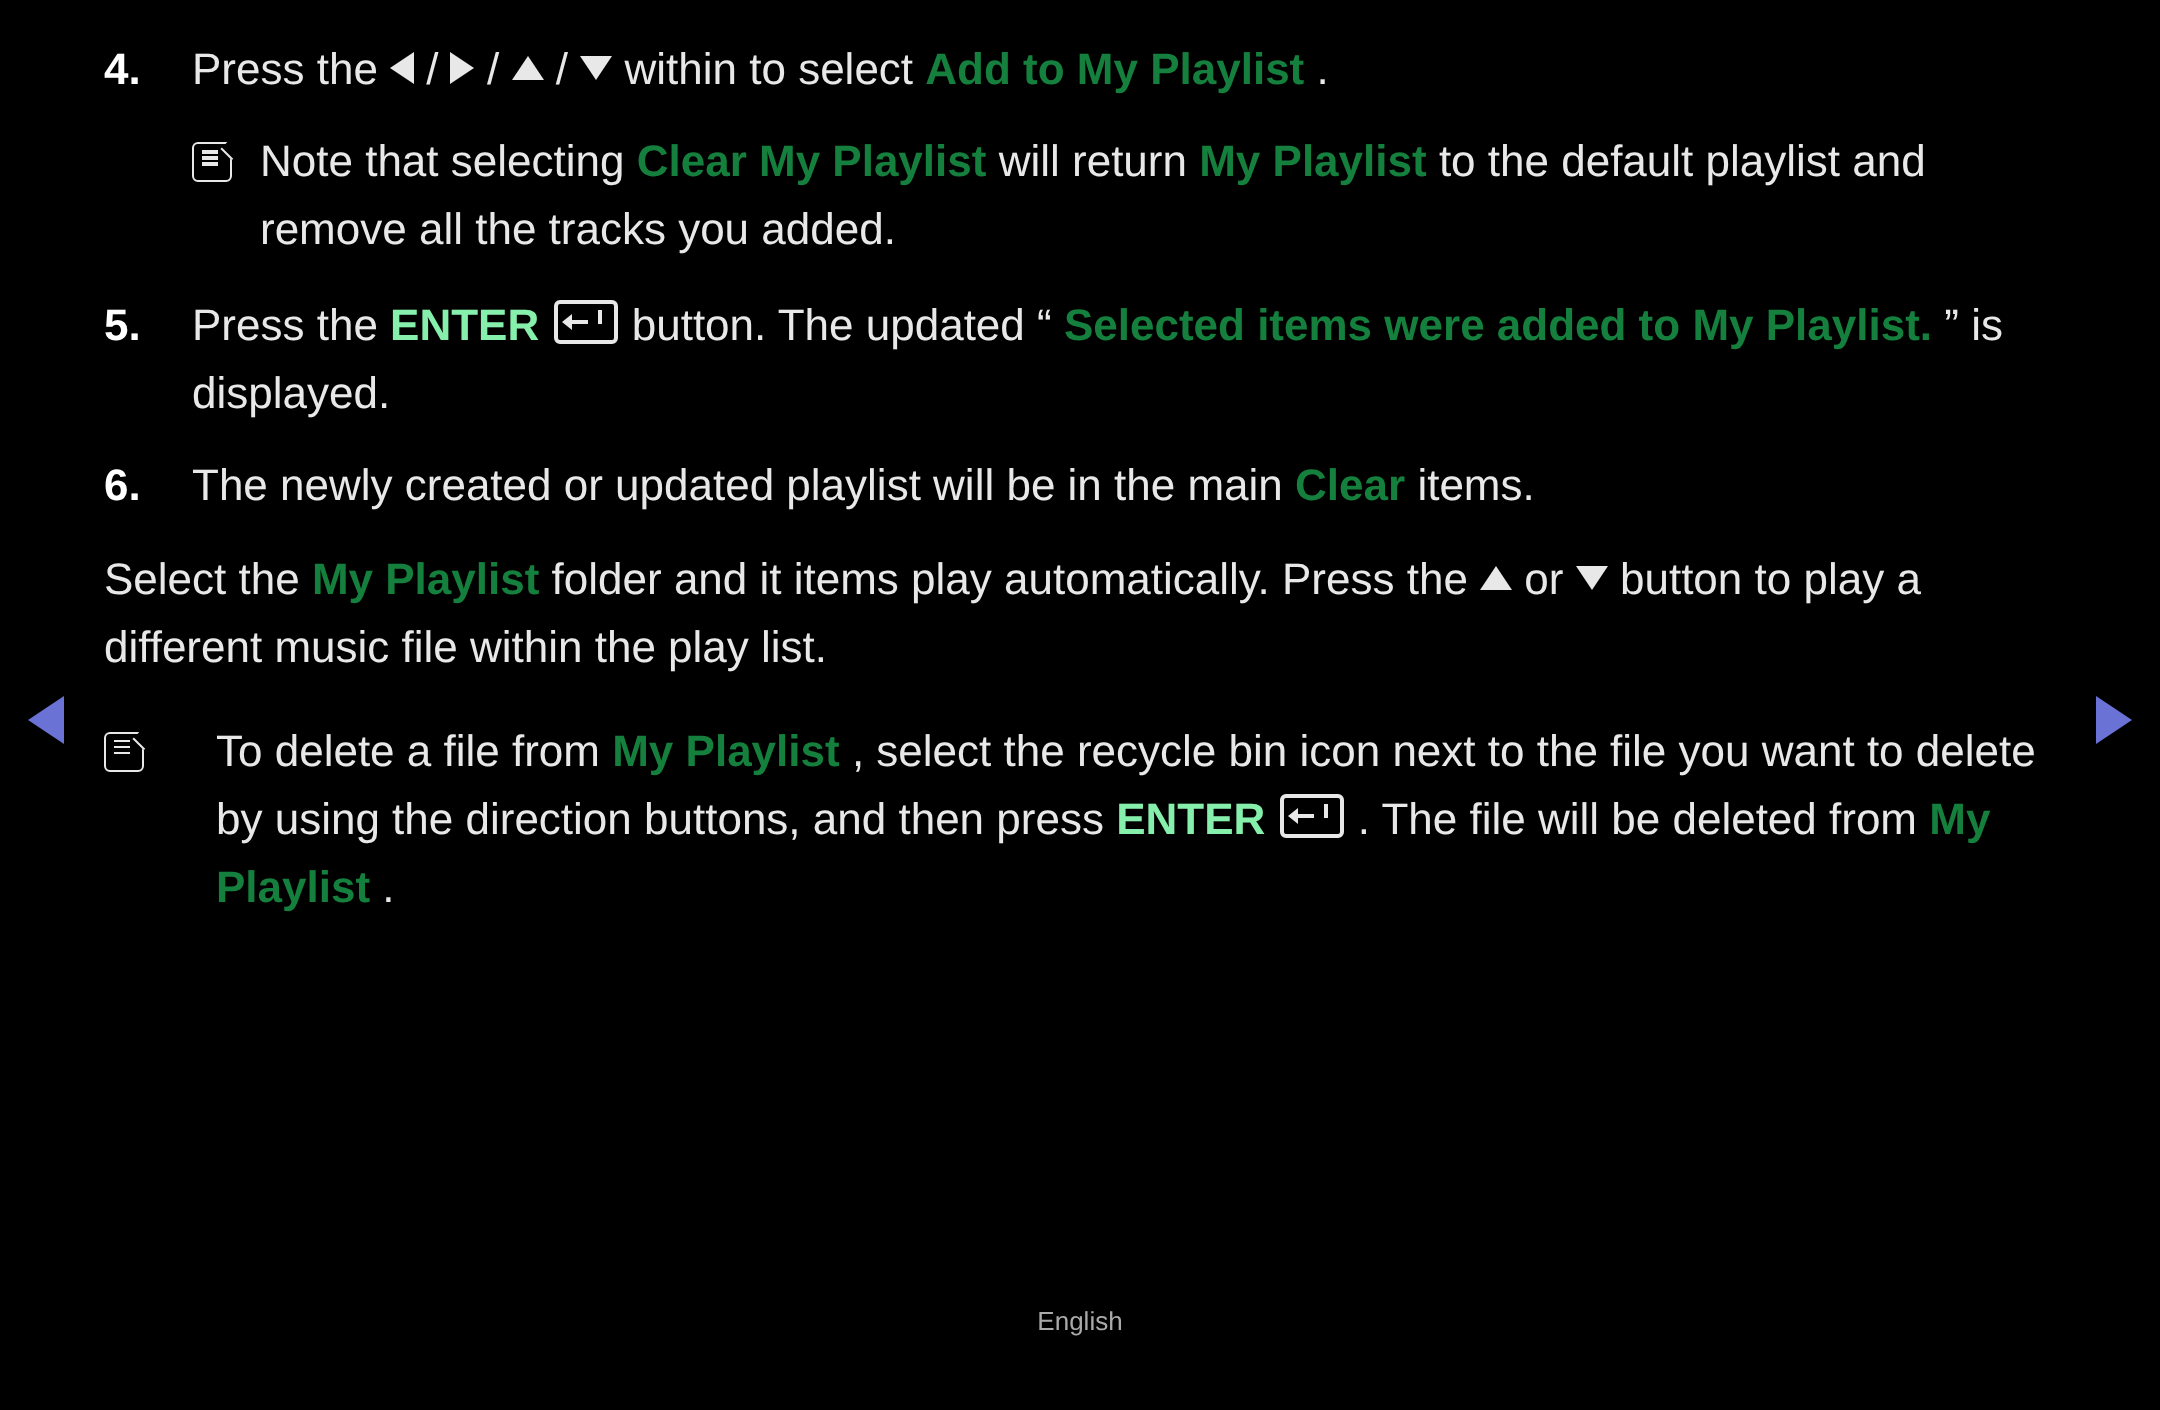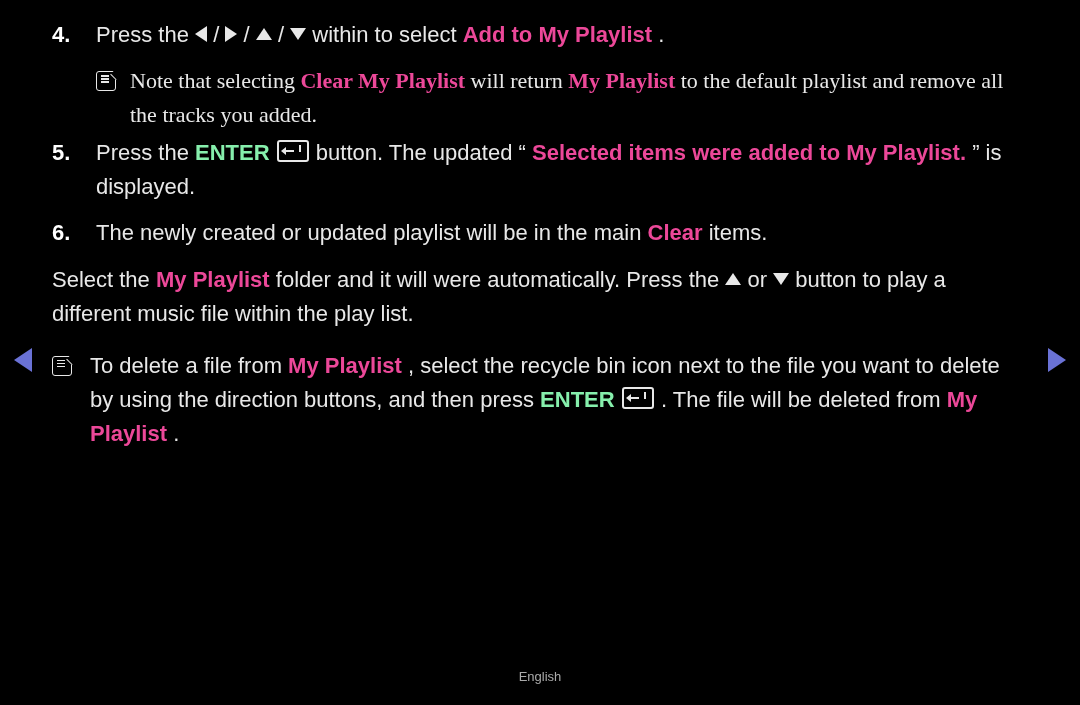--- a/index.html
+++ b/index.html
@@ -45,22 +45,21 @@
   ol.steps > li > .num {
     min-width: 34px;
     flex: 0 0 34px;
     font-weight: 600;
     color: #fff;
   }
   ol.steps > li > .body { flex: 1 1 auto; }
   .note-row {
     display: flex;
     gap: 10px;
-    margin: 6px 0 4px 44px;
-    font-family: Liberation Serif, serif;
+    margin: 6px 0 14px 44px;
   }
   .note-icon-slot {
     min-width: 24px;
     flex: 0 0 24px;
     text-align: left;
   }
   .note-icon {
     display: inline-block;
     width: 18px;
     height: 18px;
@@ -79,21 +78,21 @@
   }
   .note-icon::after {
     content: "";
     position: absolute;
     right: -1px; top: -1px;
     width: 8px; height: 8px;
     background: #000;
     border-bottom: 1.6px solid #e8e8e8;
     transform: rotate(45deg) translate(2px,-4px);
   }
-  .hl { color: #ec4899; }
+  .hl { color: #15803d; }
   .enter-icon {
     display: inline-block;
     width: 28px; height: 18px;
     border: 2px solid #e8e8e8;
     border-radius: 3px;
     position: relative;
     top: 2px;
     margin: 0 1px;
   }
   .enter-icon::before {
@@ -132,27 +131,27 @@
   .section-title {
     margin: 22px 0 14px 0;
     padding-bottom: 4px;
     border-bottom: 2px solid #e8e8e8;
     display: inline-block;
     font-weight: 400;
   }
   .section-body { margin-bottom: 18px; }
   .note-blk {
     display: flex;
-    gap: 10px;
+    gap: 28px;
     margin-top: 16px;
   }
   .note-blk .note-icon-slot { min-width: 28px; flex: 0 0 28px; }
   .footer {
     position: absolute;
-    bottom: 18px;
+    bottom: 34px;
     left: 0; right: 0;
     text-align: center;
     font-size: 13px;
     color: #aaa;
   }
   b { font-weight: 600; color: #86efac; }
 </style>
 </head>
 <body>
 
@@ -214,21 +213,21 @@
         <b class="hl">Clear</b>
         <span> items.</span>
       </div>
     </li>
   </ol>
 
 
   <div class="section-body">
     <span>Select the </span>
     <b class="hl">My Playlist</b>
-    <span> folder and it will were automatically. Press the </span>
+    <span> folder and it items play automatically. Press the </span>
     <span class="tri tri-up"></span>
     <span> or </span>
     <span class="tri tri-down"></span>
     <span> button to play a different music file within the play list.</span>
   </div>
 
   <div class="note-blk">
     <span class="note-icon-slot"><span class="note-icon"></span></span>
     <div>
       <span>To delete a file from </span>

